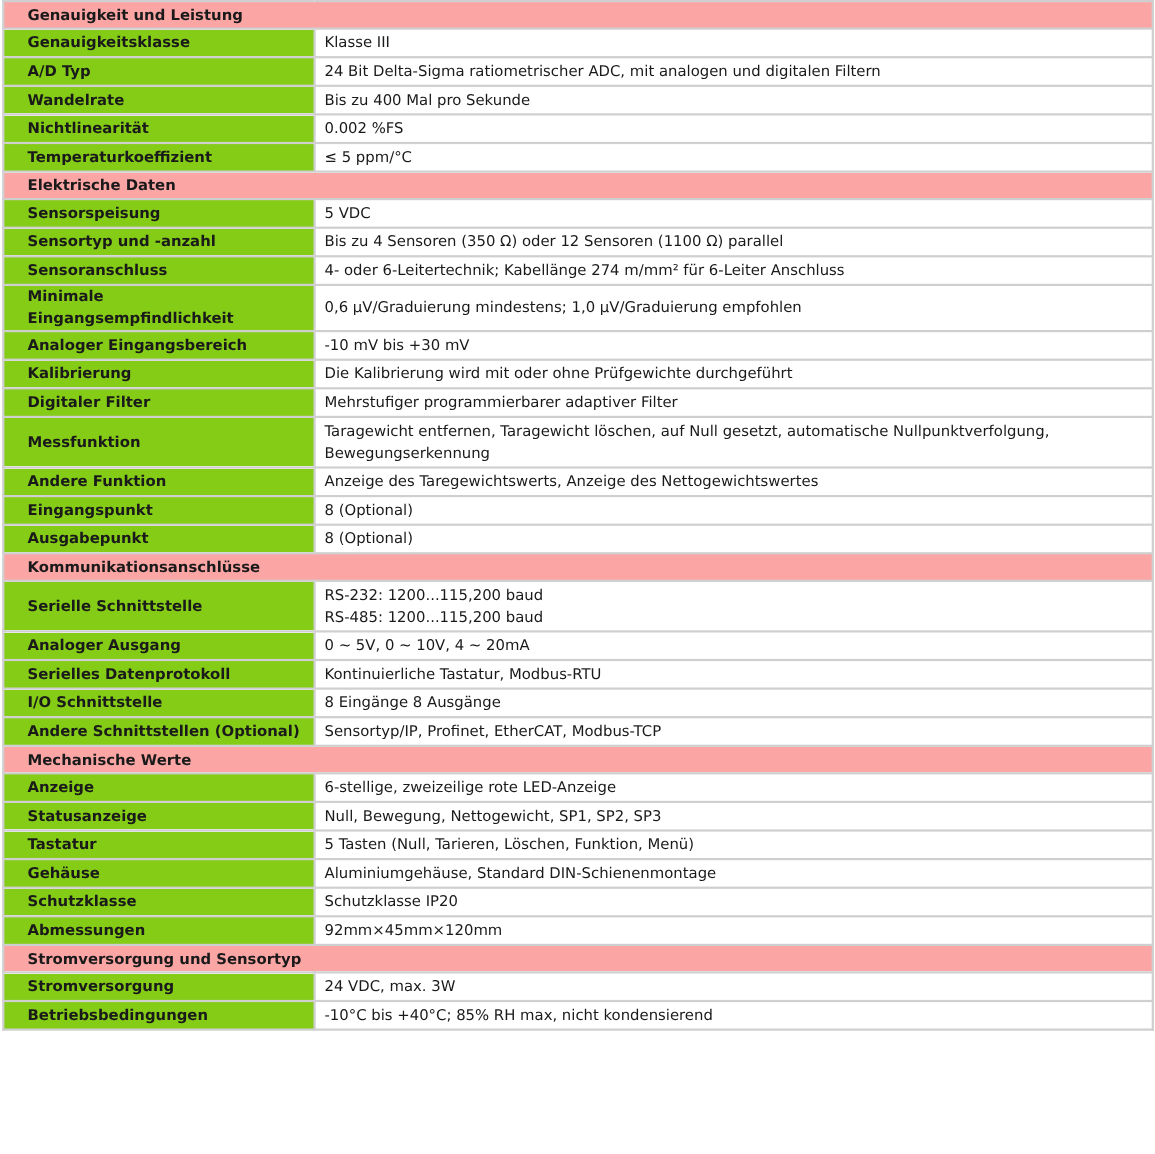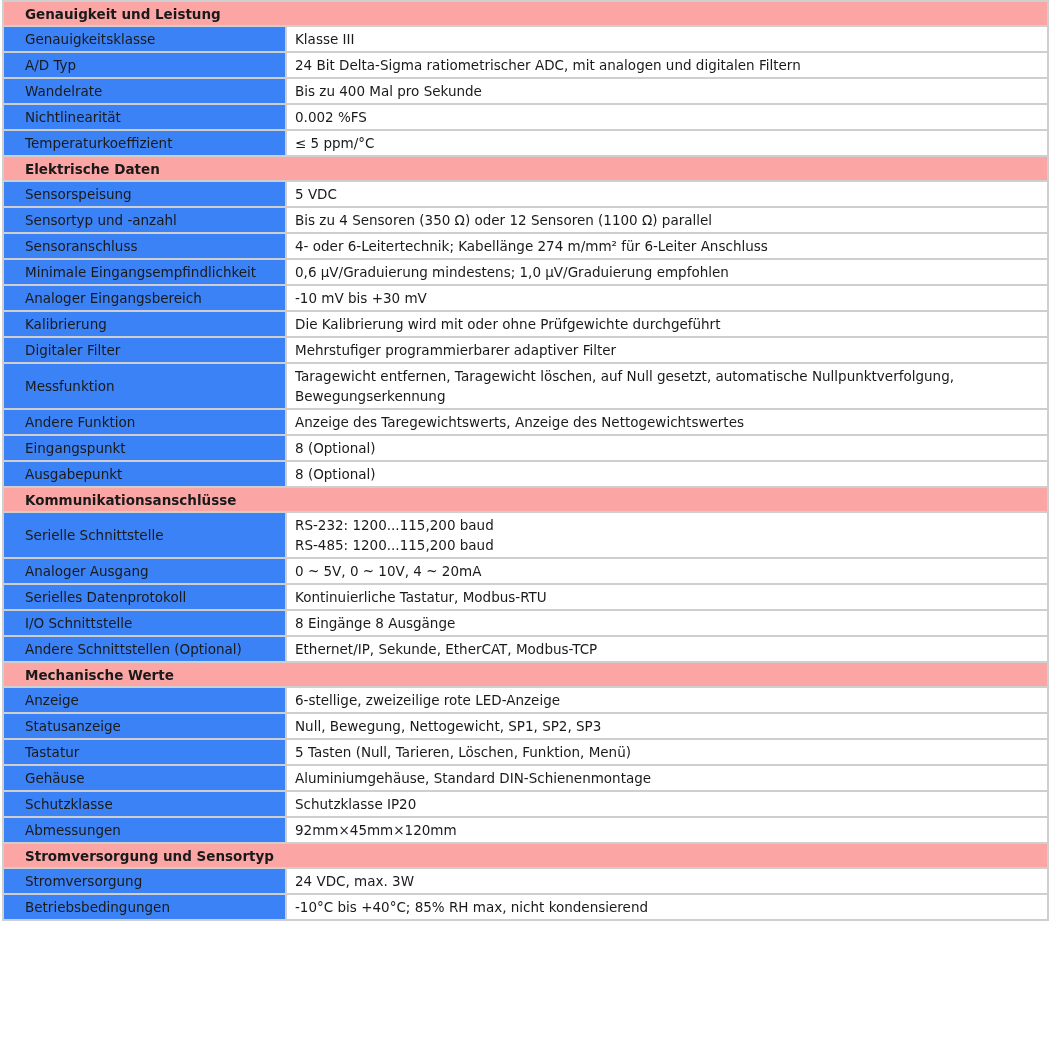--- a/index.html
+++ b/index.html
@@ -31,21 +31,21 @@
       line-height: 20px;
       overflow: hidden;
     }
     .spec-table col.c1 { width: 283px; }
     .spec-table col.c2 { width: 762px; }
     .section-row td {
       background: #fca5a5;
       font-weight: bold;
       height: 23px;
     }
-    .spec-row td.label { background: #3b82f6; }
+    .spec-row td.label { background: #84cc16; font-weight: bold; }
     .spec-row td.value { background: #ffffff; padding-left: 8px; }
     .spec-row.tall td { height: 44px; }
     .line { display: block; }
   </style>
 </head>
 <body>
 
 <table class="spec-table">
   <colgroup>
       <col class="c1">
@@ -179,21 +179,21 @@
       </tr>
       <tr class="spec-row">
         <td class="label">I/O Schnittstelle</td>
         <td class="value">
           <span class="line">8 Eingänge 8 Ausgänge</span>
         </td>
       </tr>
       <tr class="spec-row">
         <td class="label">Andere Schnittstellen (Optional)</td>
         <td class="value">
-          <span class="line">Ethernet/IP, Sekunde, EtherCAT, Modbus-TCP</span>
+          <span class="line">Sensortyp/IP, Profinet, EtherCAT, Modbus-TCP</span>
         </td>
       </tr>
       <tr class="section-row">
         <td colspan="2">Mechanische Werte</td>
       </tr>
       <tr class="spec-row">
         <td class="label">Anzeige</td>
         <td class="value">
           <span class="line">6-stellige, zweizeilige rote LED-Anzeige</span>
         </td>

